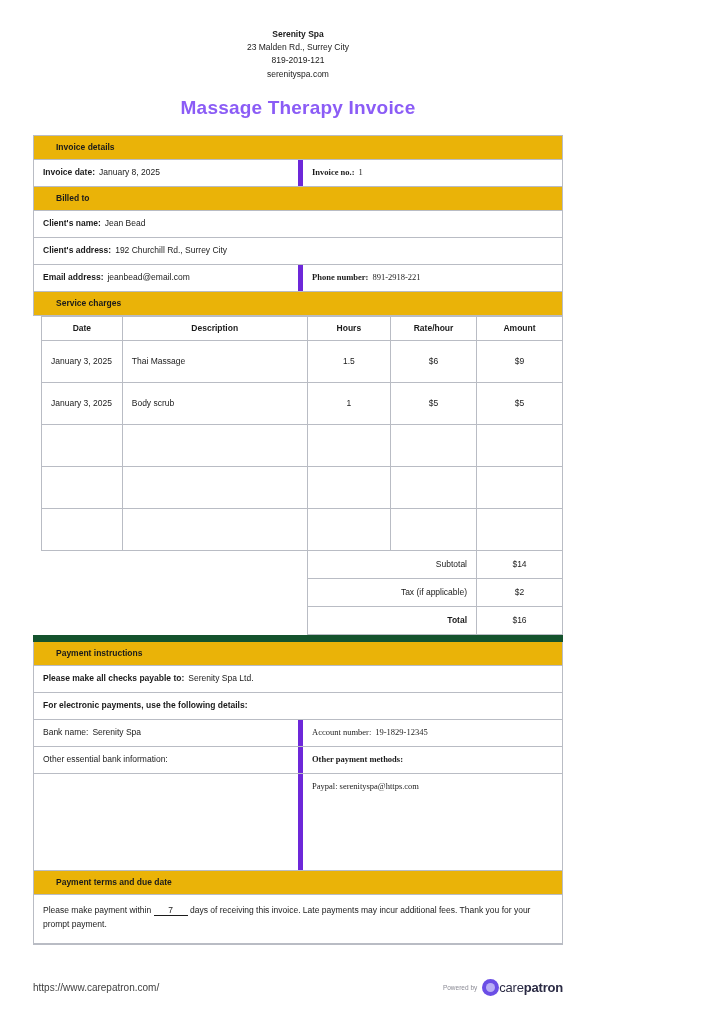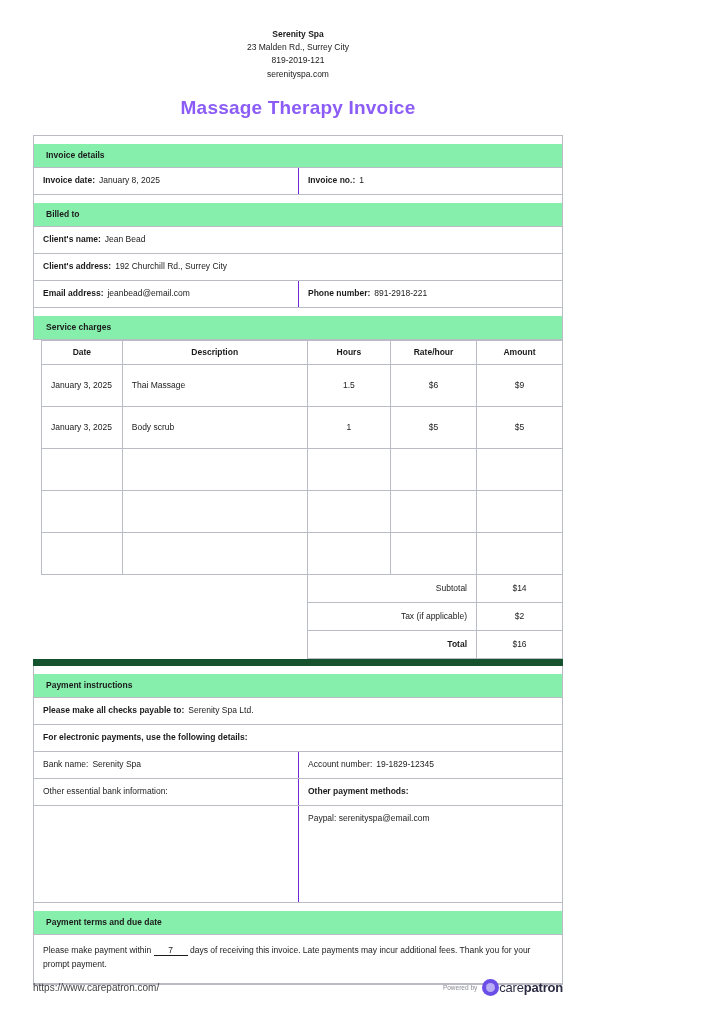--- a/index.html
+++ b/index.html
@@ -54,28 +54,27 @@
   }
   .cell {
     padding: 7px 9px;
     font-size: 8.5px;
     line-height: 1.3;
     flex: 1 1 auto;
     min-height: 26px;
     display: flex;
     align-items: center;
   }
-  .cell.vsep { border-left: 1px solid #6d28d9; }
+  .cell.vsep { border-left: 5px solid #6d28d9; font-family: Liberation Serif, serif; }
   .section-head {
-    background: #86efac;
+    background: #eab308;
     font-weight: bold;
     font-size: 8.5px;
-    padding: 6px 12px;
+    padding: 6px 22px;
     min-height: 22px;
-    margin-top: 8px;
   }
   .lbl { font-weight: bold; }
   .val { font-weight: normal; margin-left: 4px; }
 
   
   .sc-wrap { border-bottom: 7px solid #14532d; padding-left: 8px; }
   .sc-table {
     width: 100%;
     border-collapse: collapse;
     table-layout: fixed;
@@ -348,21 +347,21 @@
     <div class="row">
       <div class="cell" style="flex:0 0 50%">
         <span>Other essential bank information:</span>
       </div>
       <div class="cell vsep" style="flex:0 0 50%">
         <span class="lbl">Other payment methods:</span>
       </div>
     </div>
     <div class="row">
       <div class="cell big-blank" style="flex:0 0 50%"></div>
-      <div class="cell vsep big-blank" style="flex:0 0 50%">Paypal: serenityspa@email.com</div>
+      <div class="cell vsep big-blank" style="flex:0 0 50%">Paypal: serenityspa@https.com</div>
     </div>
     <div class="row">
       <div class="cell section-head">Payment terms and due date</div>
     </div>
     <div class="row">
       <div class="cell terms-text" style="display:block">
         <span>Please make payment within</span>
         <span class="blank-ul">7</span>
         <span>days of receiving this invoice. Late payments may incur additional fees. Thank you for your prompt payment.</span>
       </div>

